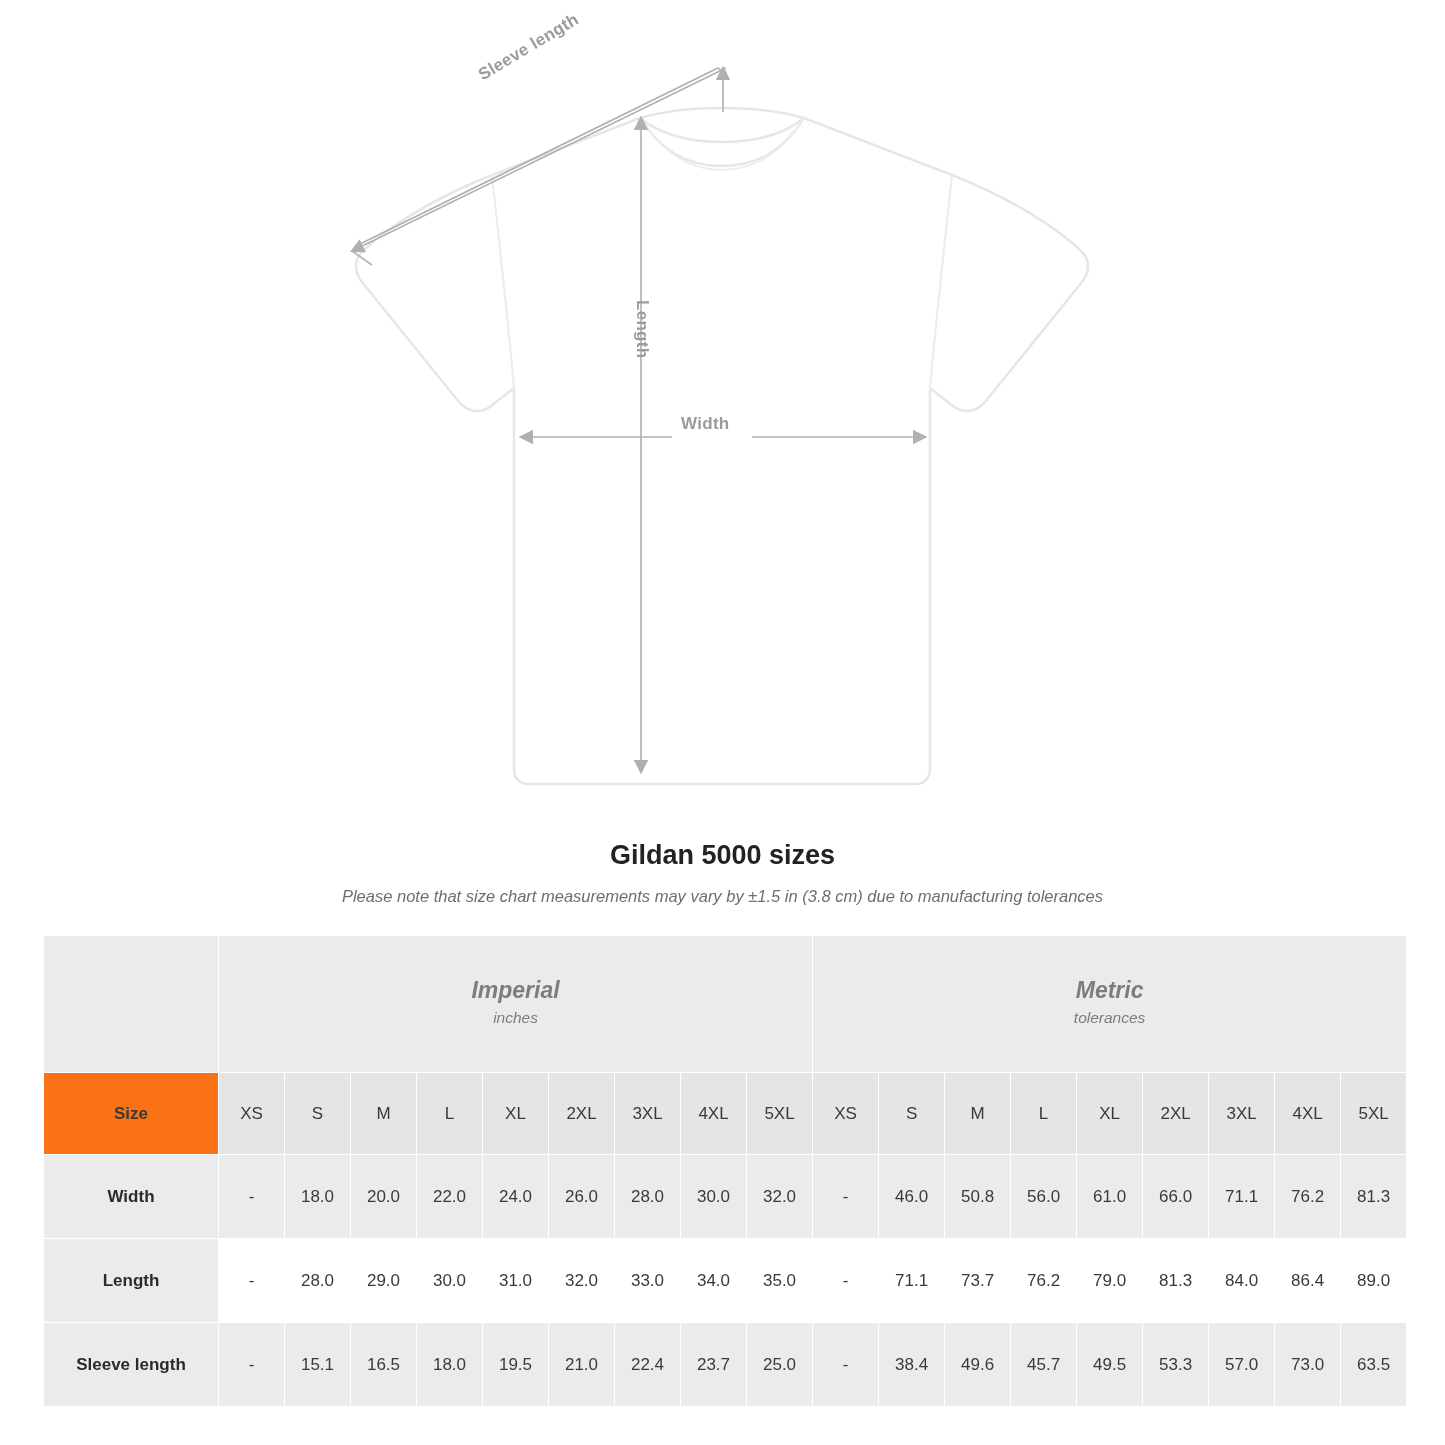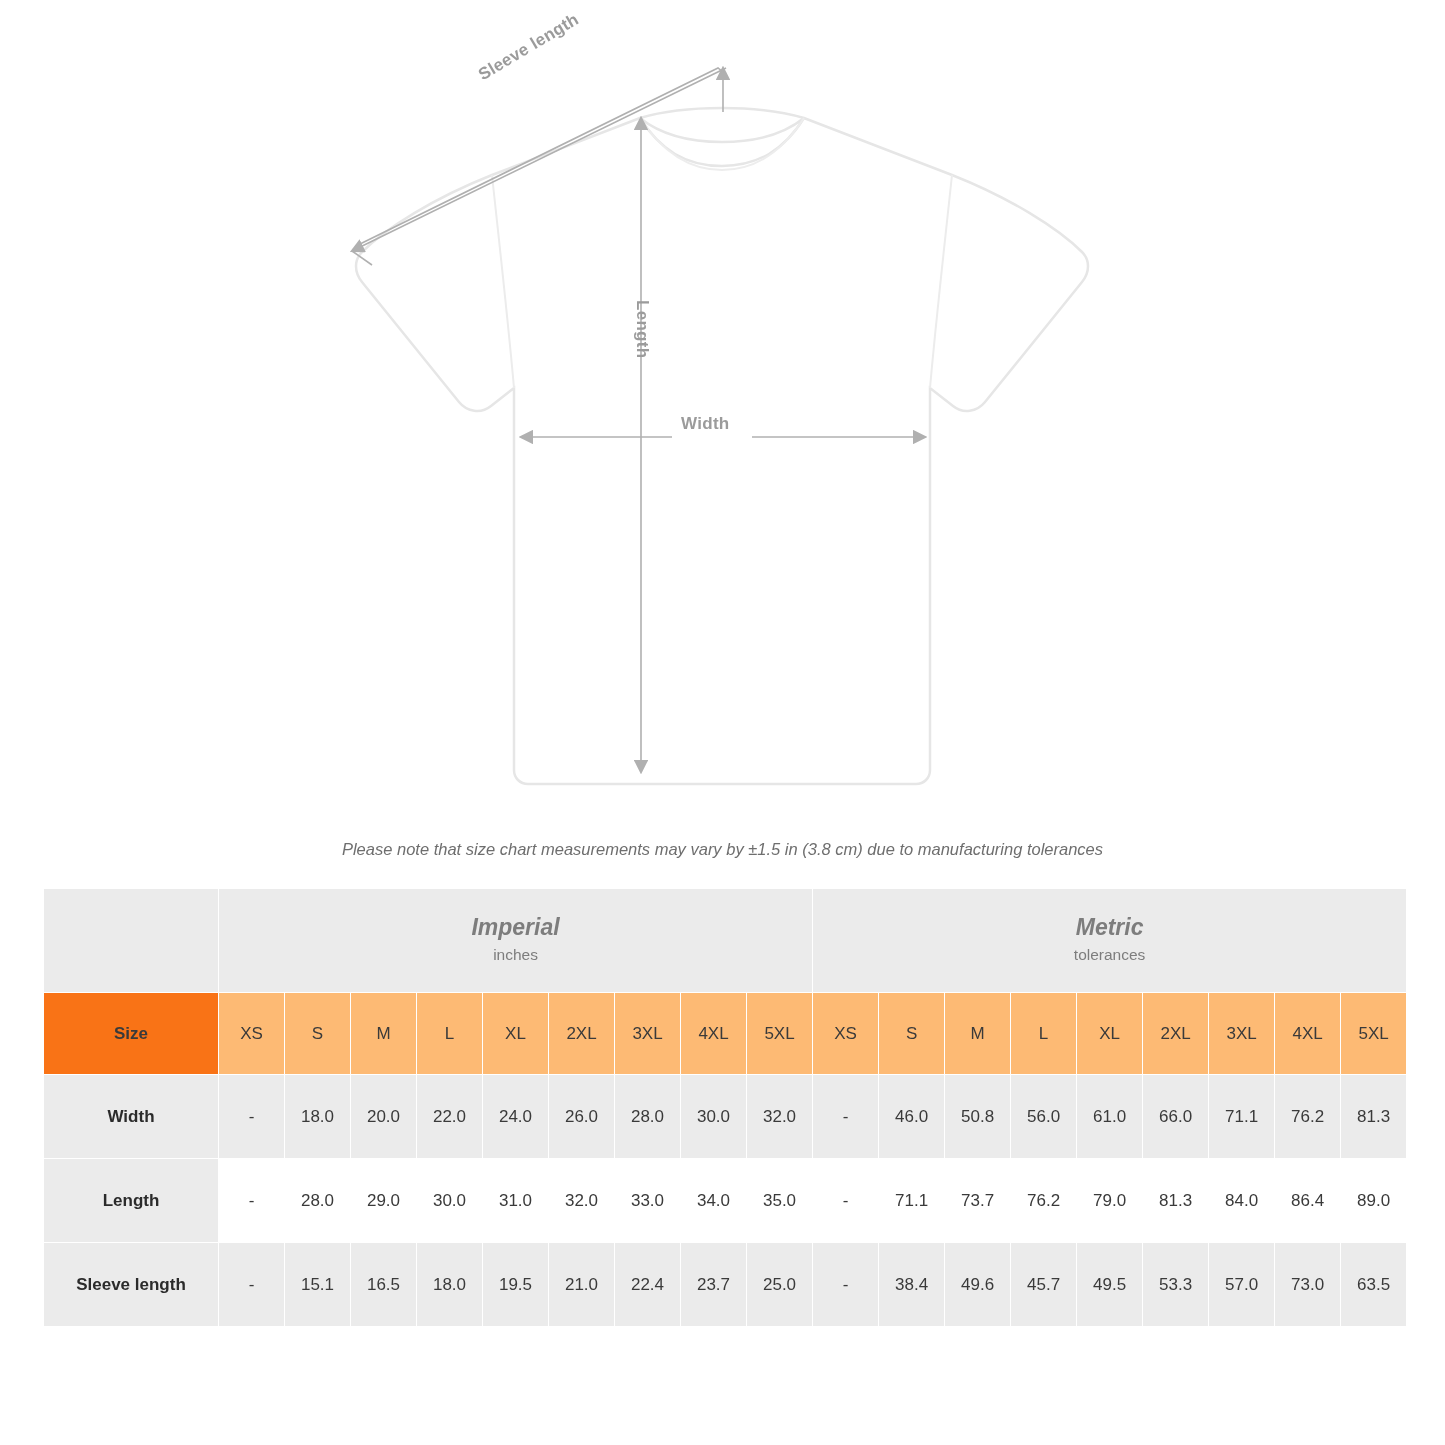--- a/index.html
+++ b/index.html
@@ -82,37 +82,38 @@
   }
   table.size-table td,
   table.size-table th {
     border: 1px solid #ffffff;
     padding: 0;
     text-align: center;
     vertical-align: middle;
   }
   .unit-head {
     background: #ebebeb;
-    height: 104px;
+    height: 137px;
   }
   .unit-head .unit-name {
     font-size: 23px;
     font-style: italic;
     font-weight: bold;
     color: #7d7d7d;
     line-height: 1.25;
   }
   .unit-head .unit-sub {
     font-size: 15.5px;
+    font-style: italic;
     color: #7d7d7d;
     line-height: 1.7;
   }
   tr.header-row td {
     height: 82px;
-    background: #fdba74;
+    background: #e5e5e5;
     font-size: 17px;
     color: #3a3a3a;
   }
   tr.header-row td.rowlabel {
     background: #f97316;
     font-weight: bold;
     font-size: 17px;
   }
   tr.data-row td {
     height: 84px;
@@ -182,20 +183,21 @@
 
     <rect x="672" y="424" width="80" height="26" fill="#ffffff"></rect>
   </svg>
 
   <div class="dim-label" id="label-sleeve">Sleeve length</div>
   <div class="dim-label" id="label-length">Length</div>
   <div class="dim-label" id="label-width">Width</div>
 </div>
 
 <div class="title-block">
+  <h1 class="chart-title">Gildan 5000 sizes</h1>
   <p class="chart-note">Please note that size chart measurements may vary by ±1.5 in (3.8 cm) due to manufacturing tolerances</p>
 </div>
 
 <div class="table-wrap">
   <table class="size-table">
     <colgroup>
       <col style="width:175px">
       <col style="width:66px">
         <col style="width:66px">
         <col style="width:66px">

